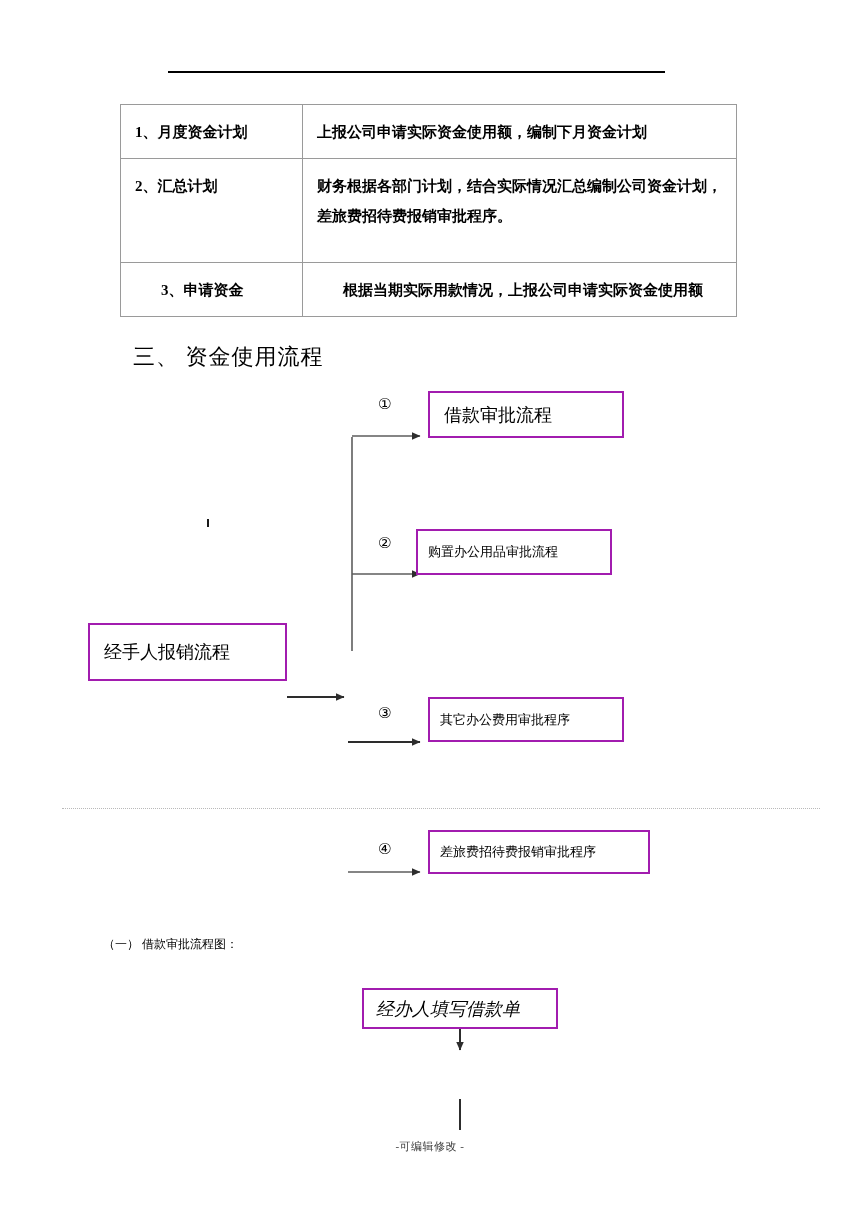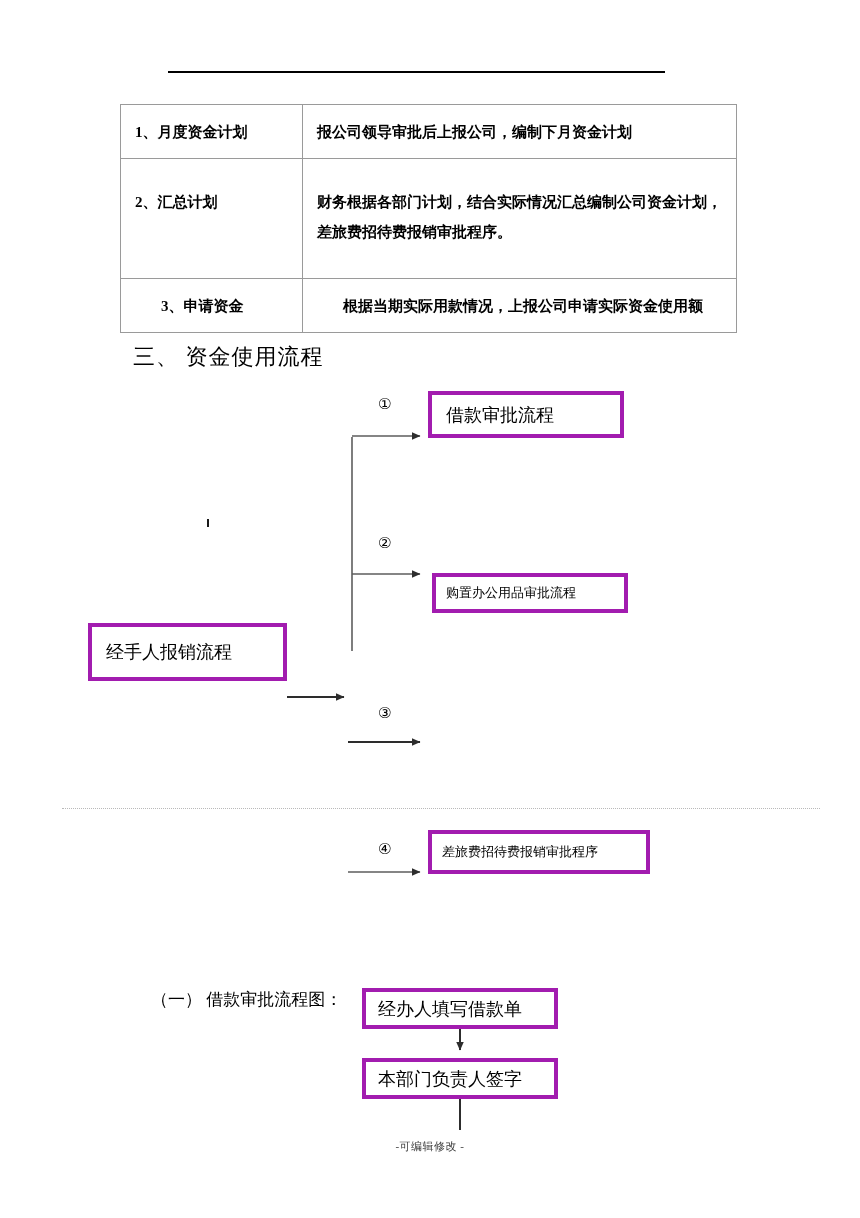--- a/index.html
+++ b/index.html
@@ -42,70 +42,69 @@
   .plan-table td {
     border: 1px solid #9a9a9a;
     padding: 9px 12px 9px 14px;
     font-size: 15px;
     line-height: 2.0;
     vertical-align: middle;
     font-family: "Liberation Serif", "DejaVu Serif", serif;
   }
   .plan-table td.col-a { width: 155px; vertical-align: top; padding-top: 12px;}
   .plan-table tr.r1 td { height: 32px; }
-  .plan-table tr.r2 td { height: 82px; vertical-align: top; padding-top: 28px; margin-left: 44px;}
+  .plan-table tr.r2 td { height: 82px; vertical-align: top; padding-top: 12px; margin-left: 44px;}
   .plan-table tr.r3 td { height: 32px; padding-left: 40px; }
 
   
   .sec-heading {
     position: absolute;
     left: 133px;
     top: 342px;
     font-size: 22px;
     letter-spacing: 1px;
     white-space: nowrap;
   }
   .sub-heading {
     position: absolute;
     left: 103px;
-    top: 988px;
-    font-size: 17px;
+    top: 936px;
+    font-size: 12px;
     white-space: nowrap;
-    margin-left: 48px;
   }
 
   
   .fbox {
     position: absolute;
-    border: 4px solid #a21caf;
+    border: 2px solid #a21caf;
     box-sizing: border-box;
     background: #fff;
     display: flex;
     align-items: center;
     font-family: "Liberation Serif", "DejaVu Serif", serif;
   }
   .fbox span { display: block; }
 
   .box1 { left: 428px; top: 391px;  width: 196px; height: 47px; }
   .box1 span { font-size: 18px; padding-left: 14px; }
 
-  .box2 { left: 432px; top: 529px;  width: 196px; height: 40px; margin-top: 44px; }
+  .box2 { left: 416px; top: 529px;  width: 196px; height: 46px; }
   .box2 span { font-size: 13px; padding-left: 10px; }
 
   .box3 { left: 428px; top: 697px;  width: 196px; height: 45px; }
   .box3 span { font-size: 13px; padding-left: 10px; }
 
   .box4 { left: 428px; top: 830px;  width: 222px; height: 44px; }
   .box4 span { font-size: 13px; padding-left: 10px; }
 
   .box-left { left: 88px; top: 623px; width: 199px; height: 58px; }
   .box-left span { font-size: 18px; padding-left: 14px; text-align: center; }
 
   .box-b1 { left: 362px; top: 988px;  width: 196px; height: 41px; }
-  .box-b1 span { font-size: 18px; padding-left: 12px; }
+  .box-b1 span { font-size: 18px; padding-left: 12px; font-style: italic; }
 
   .box-b2 { left: 362px; top: 1058px; width: 196px; height: 41px; }
   .box-b2 span { font-size: 18px; padding-left: 12px; }
 
   
   .cnum {
     position: absolute;
     font-size: 15px;
     font-family: "DejaVu Sans", sans-serif;
     color: #000;
@@ -159,21 +158,21 @@
 <body>
 
 <div id="page">
 
   <div class="top-rule"></div>
 
   <table class="plan-table">
     <tbody>
         <tr class="r1">
       <td class="col-a">1、月度资金计划</td>
-      <td class="col-b">报公司领导审批后上报公司，编制下月资金计划</td>
+      <td class="col-b">上报公司申请实际资金使用额，编制下月资金计划</td>
     </tr>
     <tr class="r2">
       <td class="col-a">2、汇总计划</td>
       <td class="col-b">财务根据各部门计划，结合实际情况汇总编制公司资金计划，差旅费招待费报销审批程序。</td>
     </tr>
     <tr class="r3">
       <td class="col-a">3、申请资金</td>
       <td class="col-b">根据当期实际用款情况，上报公司申请实际资金使用额</td>
     </tr>
   </tbody>
@@ -208,35 +207,35 @@
   <div class="cnum n2">②</div>
   <div class="cnum n3">③</div>
   <div class="cnum n4">④</div>
 
   <div class="fbox box1">
     <span>借款审批流程</span>
   </div>
   <div class="fbox box2">
     <span>购置办公用品审批流程</span>
   </div>
+  <div class="fbox box3">
+    <span>其它办公费用审批程序</span>
+  </div>
   <div class="fbox box4">
     <span>差旅费招待费报销审批程序</span>
   </div>
   <div class="fbox box-left">
     <span>经手人报销流程</span>
   </div>
 
   <div class="ink-mark"></div>
 
   <div class="page-break"></div>
 
   <div class="sub-heading">（一）  借款审批流程图：</div>
 
   <div class="fbox box-b1">
     <span>经办人填写借款单</span>
   </div>
-  <div class="fbox box-b2">
-    <span>本部门负责人签字</span>
-  </div>
 
   <div class="footer">-可编辑修改 -</div>
 
 </div>
 
 </body></html>

